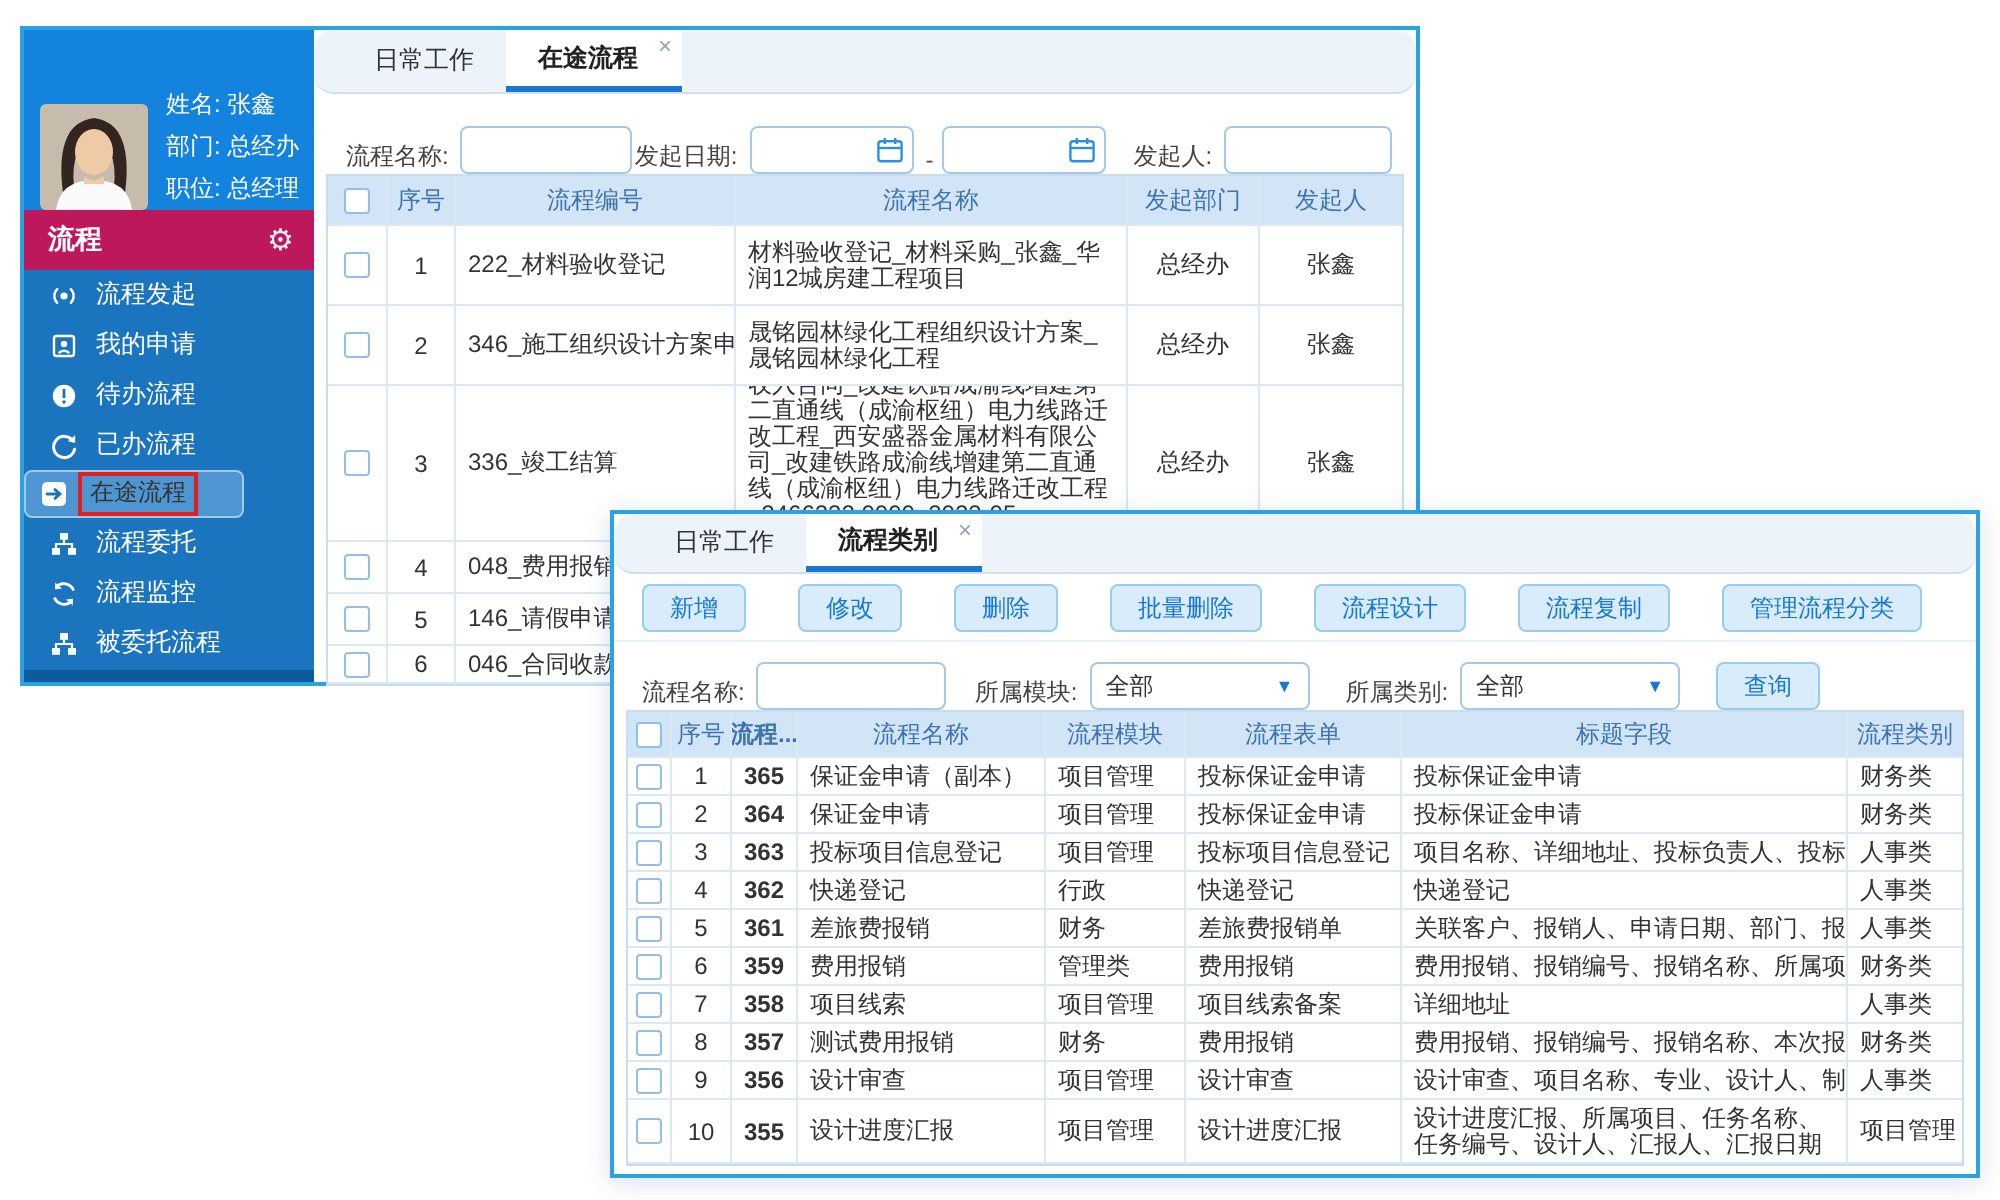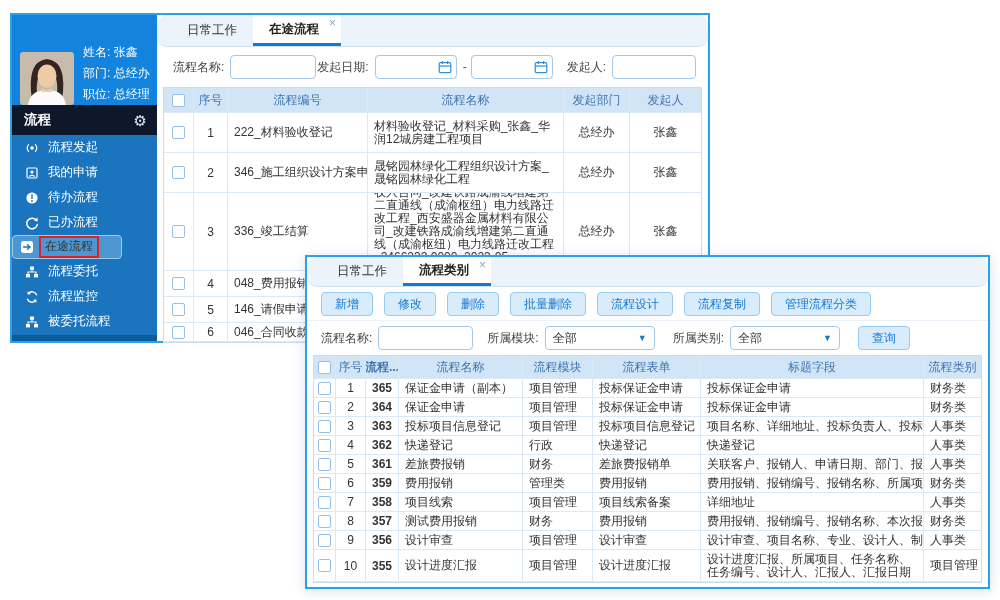--- a/index.html
+++ b/index.html
@@ -9,49 +9,49 @@
   .win { position:absolute; background:#fff; border:2px solid #2BA2E5; }
   #win1 { left:10px; top:13px; width:700px; height:330px; display:flex; z-index:1; }
   #win2 { left:305px; top:255px; width:685px; height:334px; z-index:2; display:flex; flex-direction:column;
           box-shadow:0 2px 12px rgba(30,90,150,.18); }
 
   
   .sidebar { width:145px; flex:none; background:#1B74BE; color:#fff; display:flex; flex-direction:column; }
   .profile { height:90px; background:#1383DE; display:flex; align-items:flex-end; padding-left:8px; }
   .photo { width:54px; height:53px; border-radius:3px; overflow:hidden; flex:none; }
   .pinfo { margin-left:9px; font-size:12px; line-height:21px; white-space:nowrap; }
-  .sec-head { height:30px; background:#0f172a; display:flex; align-items:center; padding:0 10px 0 12px;
+  .sec-head { height:30px; background:#be185d; display:flex; align-items:center; padding:0 10px 0 12px;
               font-weight:bold; font-size:13.5px; }
   .gear { margin-left:auto; font-size:15px; color:#DCEBF8; cursor:pointer; line-height:1; }
   .menu { flex:1; }
   .mi { height:25px; display:flex; align-items:center; padding-left:13px; font-size:12.5px; cursor:pointer; }
   .mi svg { margin-right:9px; flex:none; }
   .mi.sel { background:#4E96D1; }
   .red-box { border:2px solid #E02020; padding:0 4px 1px 4px; margin-left:-4px; }
   .side-bottom { height:6px; background:#0C5C9C; }
 
   
   .content { flex:1; display:flex; flex-direction:column; min-width:0; }
   .tabbar { height:32px; background:#EDF3FA; border-bottom:1px solid #D0E0EE; display:flex; padding-left:14px; flex:none;border-radius:10px; }
   #win2 .tabbar { height:30px; }
   .tab { padding:0 16px; font-size:12.5px; color:#333; display:flex; align-items:center; position:relative; cursor:pointer; }
   .tab.active { background:#fff; font-weight:bold; color:#222; border-bottom:3px solid #1778D2; padding-right:22px; }
   .tab .x { position:absolute; top:1px; right:5px; font-size:12px; color:#8FA6BC; font-weight:normal; }
 
-  .filterbar { display:flex; align-items:center; font-size:12px; color:#444; flex:none; }
+  .filterbar { display:flex; align-items:flex-end; font-size:12px; color:#444; flex:none; }
   #win1 .filterbar { height:40px; padding-left:16px; }
   #win2 .filterbar { height:34px; padding-left:14px; border-bottom:0; }
   .lbl { margin-right:6px; white-space:nowrap; }
   .inp { height:24px; border:1px solid #A6C8E8; border-radius:4px; background:#fff; font-size:12px;
          padding:0 5px; color:#333; outline:none; }
   .date-wrap { position:relative; margin-right:4px; }
   .date-wrap .cal { position:absolute; right:5px; top:5px; pointer-events:auto; cursor:pointer; }
   .dash { margin:0 4px 0 2px; color:#555; }
 
-  .btnrow { height:34px; display:flex; align-items:center; gap:11px; padding-left:14px;
+  .btnrow { height:34px; display:flex; align-items:center; gap:26px; padding-left:14px;
             border-bottom:1px solid #EAF1F8; flex:none; }
   .btn { background:#D9ECFB; border:1px solid #97CBF1; color:#1778D2; font-size:12px; border-radius:4px;
          padding:5px 13px; line-height:1; cursor:pointer; white-space:nowrap; }
   .sel { width:110px; height:24px; border:1px solid #A6C8E8; border-radius:4px; background:#fff; display:flex;
          align-items:center; padding:0 7px; font-size:12px; color:#333; cursor:pointer; margin-right:4px; }
   .sel .arr { margin-left:auto; color:#1778D2; font-size:9px; }
 
   
   .tbl { margin:0 6px; border:1px solid #C9DDF0; flex:none; overflow:hidden; }
   .tr { display:flex; border-bottom:1px solid #DCE8F4; background:#fff; }

